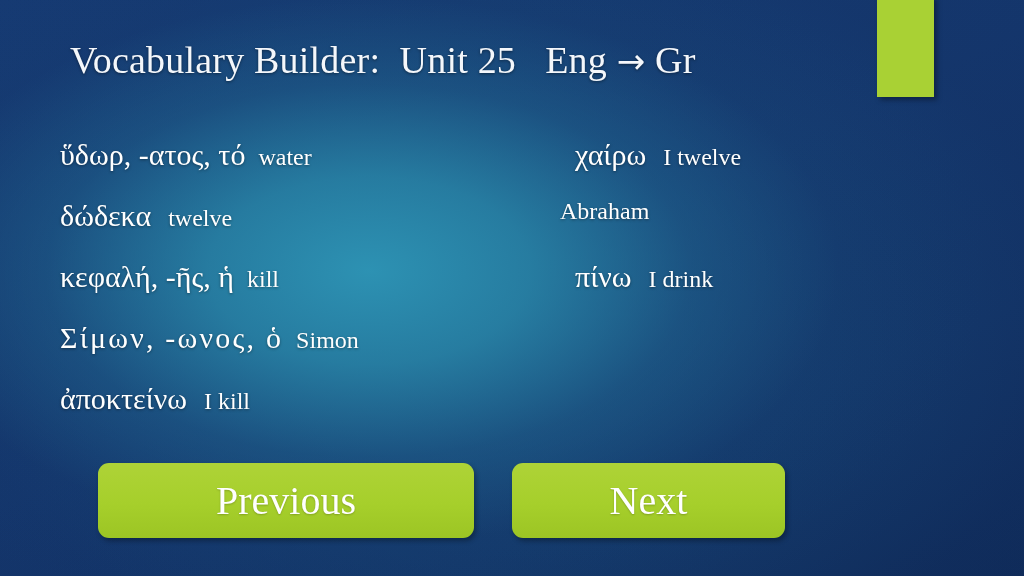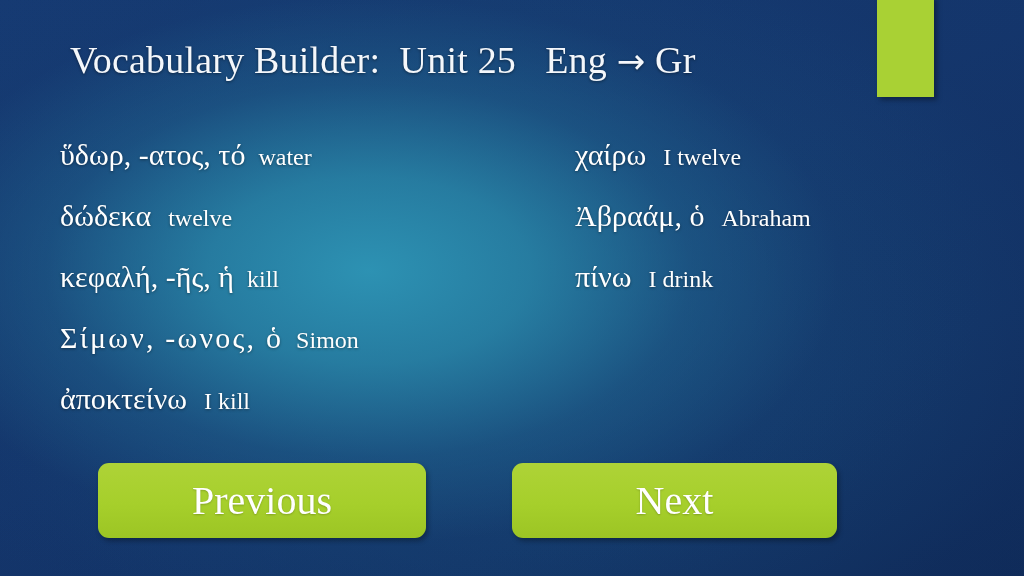--- a/index.html
+++ b/index.html
@@ -106,22 +106,22 @@
     color: #ffffff;
     font-family: "Liberation Serif", "DejaVu Serif", serif;
     font-size: 40px;
     line-height: 75px;
     text-align: center;
     padding: 0;
     cursor: pointer;
     box-shadow: 2px 3px 5px rgba(0,0,0,0.32);
     text-shadow: 0 1px 2px rgba(0,0,0,0.22);
   }
-  #btn-previous { left: 98px;  width: 328px; }
-  #btn-next     { left: 512px; width: 325px; }
+  #btn-previous { left: 98px;  width: 376px; }
+  #btn-next     { left: 512px; width: 273px; }
 </style>
 </head>
 <body>
 
 <div id="slide">
 
   <div id="accent-block"></div>
 
   <div id="title"><span>Vocabulary Builder:  Unit 25   Eng </span><span class="arrow">→</span><span> Gr</span></div>
 
@@ -147,21 +147,20 @@
       <span class="gloss wide">I kill</span>
     </div>
   </div>
 
   <div class="vocab-col" id="col-right">
     <div class="vocab-line">
       <span class="greek">χαίρω</span>
       <span class="gloss wide">I twelve</span>
     </div>
     <div class="vocab-line">
-      <span class="greek">Ἀβραάμ, ὁ</span>
       <span class="gloss wide">Abraham</span>
     </div>
     <div class="vocab-line">
       <span class="greek">πίνω</span>
       <span class="gloss wide">I drink</span>
     </div>
   </div>
 
   <button class="nav-button" id="btn-previous">Previous</button>
   <button class="nav-button" id="btn-next">Next</button>

